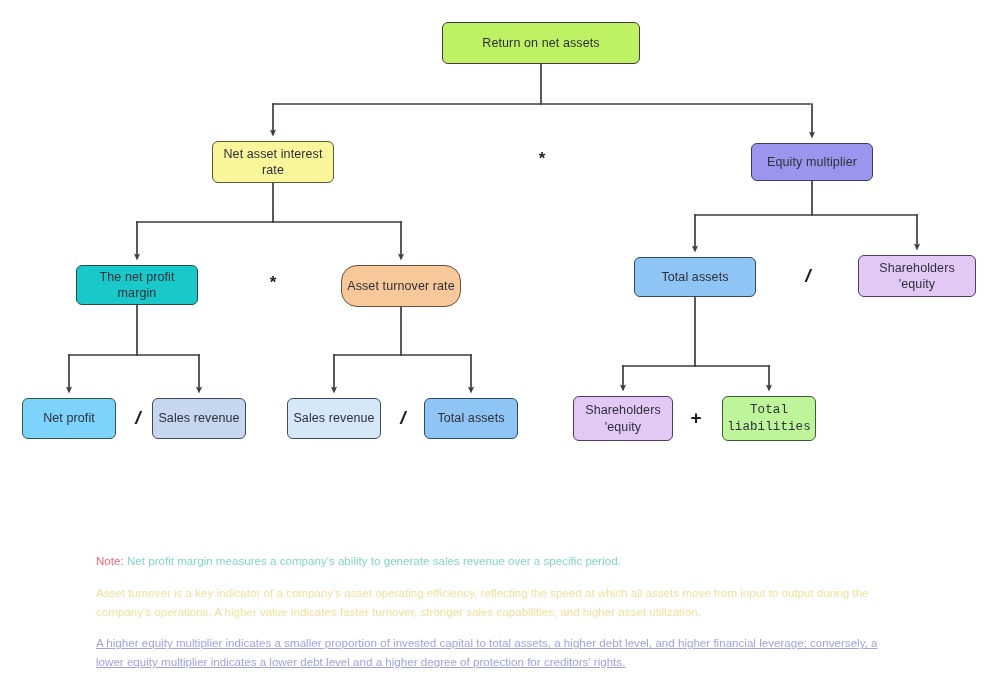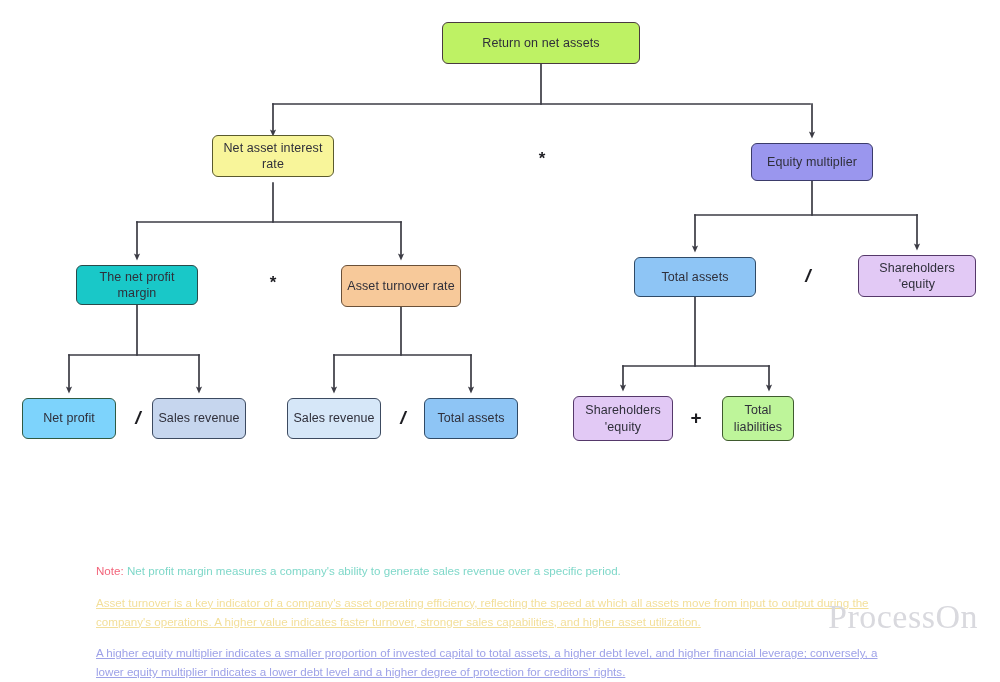--- a/index.html
+++ b/index.html
@@ -60,24 +60,24 @@
   .op.star { font-size: 17px; }
 
   .notes {
     position: absolute;
     left: 96px;
     top: 552px;
     width: 810px;
     font-size: 11.6px;
     line-height: 1.62;
   }
-  .note-para { margin: 10px 0 13px 0; }
+  .note-para { margin: 0 0 13px 0; }
   .note-label { color: #f2647a; }
   .note-p1 { color: #7fd8c9; }
-  .note-p2 { color: #f3df9a; text-decoration: underline; }
+  .note-p2 { color: #f3df9a; }
   .note-p3 { color: #9ea2e8; text-decoration: underline; }
 
   .watermark {
     position: absolute;
     left: 828px;
     top: 598px;
     font-family: "Liberation Serif", serif;
     font-size: 34px;
     color: #d9d9de;
     letter-spacing: 0.5px;
@@ -123,40 +123,39 @@
       <path d="M471,355 L471,390" marker-end="url(#arrow)"></path>
 
       <path d="M695,297 L695,366"></path>
       <path d="M623,366 L769,366"></path>
       <path d="M623,366 L623,388" marker-end="url(#arrow)"></path>
       <path d="M769,366 L769,388" marker-end="url(#arrow)"></path>
     </g>
   </svg>
 
   <div class="node" style="left: 442px; top: 22px; width: 198px; height: 42px; background: #bef264; border-color: rgb(74, 59, 63);">Return on net assets</div>
-  <div class="node" style="left: 212px; top: 135px; width: 122px; height: 42px; background: rgb(248, 245, 154); border-color: rgb(90, 90, 46);">Net asset interest rate</div>
+  <div class="node" style="left: 212px; top: 141px; width: 122px; height: 42px; background: rgb(248, 245, 154); border-color: rgb(90, 90, 46);">Net asset interest rate</div>
   <div class="node" style="left: 76px; top: 265px; width: 122px; height: 40px; background: rgb(25, 200, 200); border-color: rgb(42, 74, 74);">The net profit margin</div>
   <div class="node" style="left: 751px; top: 143px; width: 122px; height: 38px; background: rgb(154, 150, 238); border-color: rgb(59, 59, 106);">Equity multiplier</div>
-  <div class="node" style="left: 341px; top: 265px; width: 120px; height: 42px; background: rgb(247, 201, 154); border-color: rgb(106, 80, 56);">Asset turnover rate</div>
+  <div class="node" style="left: 341px; top: 265px; width: 120px; height: 42px; background: rgb(247, 201, 154); border-color: rgb(106, 80, 56); border-radius: 16px;">Asset turnover rate</div>
   <div class="node" style="left: 634px; top: 257px; width: 122px; height: 40px; background: rgb(142, 197, 245); border-color: rgb(47, 74, 102);">Total assets</div>
   <div class="node" style="left: 858px; top: 255px; width: 118px; height: 42px; background: rgb(226, 201, 245); border-color: rgb(85, 56, 106);">Shareholders 'equity</div>
   <div class="node" style="left: 22px; top: 398px; width: 94px; height: 41px; background: #7dd3fc; border-color: rgb(47, 90, 66);">Net profit</div>
   <div class="node" style="left: 152px; top: 398px; width: 94px; height: 41px; background: rgb(198, 214, 238); border-color: rgb(60, 74, 96);">Sales revenue</div>
   <div class="node" style="left: 287px; top: 398px; width: 94px; height: 41px; background: rgb(214, 231, 248); border-color: rgb(60, 74, 96);">Sales revenue</div>
   <div class="node" style="left: 424px; top: 398px; width: 94px; height: 41px; background: rgb(142, 197, 245); border-color: rgb(47, 74, 102);">Total assets</div>
   <div class="node" style="left: 573px; top: 396px; width: 100px; height: 45px; background: rgb(226, 201, 245); border-color: rgb(85, 56, 106);">Shareholders 'equity</div>
-  <div class="node" style="left: 722px; top: 396px; width: 72px; height: 45px; background: rgb(190, 245, 154); border-color: rgb(63, 90, 46);">Total liabilities</div>
+  <div class="node" style="left: 722px; top: 396px; width: 94px; height: 45px; background: rgb(190, 245, 154); border-color: rgb(63, 90, 46); font-family: Liberation Mono, monospace;">Total liabilities</div>
 
   <div class="op star" style="left: 531px; top: 148px; width: 22px; height: 22px;">*</div>
   <div class="op star" style="left: 262px; top: 272px; width: 22px; height: 22px;">*</div>
   <div class="op slash" style="left: 797px; top: 264px; width: 22px; height: 24px;">/</div>
   <div class="op slash" style="left: 127px; top: 406px; width: 22px; height: 24px;">/</div>
   <div class="op slash" style="left: 392px; top: 406px; width: 22px; height: 24px;">/</div>
   <div class="op plus" style="left: 685px; top: 406px; width: 22px; height: 24px;">+</div>
 
   <div class="notes">
     <p class="note-para note-p1"><span class="note-label">Note:</span><span> Net profit margin measures a company's ability to generate sales revenue over a specific period.</span></p>
     <p class="note-para note-p2">Asset turnover is a key indicator of a company's asset operating efficiency, reflecting the speed at which all assets move from input to output during the company's operations. A higher value indicates faster turnover, stronger sales capabilities, and higher asset utilization.</p>
     <p class="note-para note-p3">A higher equity multiplier indicates a smaller proportion of invested capital to total assets, a higher debt level, and higher financial leverage; conversely, a lower equity multiplier indicates a lower debt level and a higher degree of protection for creditors' rights.</p>
   </div>
 
-  <div class="watermark">ProcessOn</div>
 </div>
 
 </body></html>

